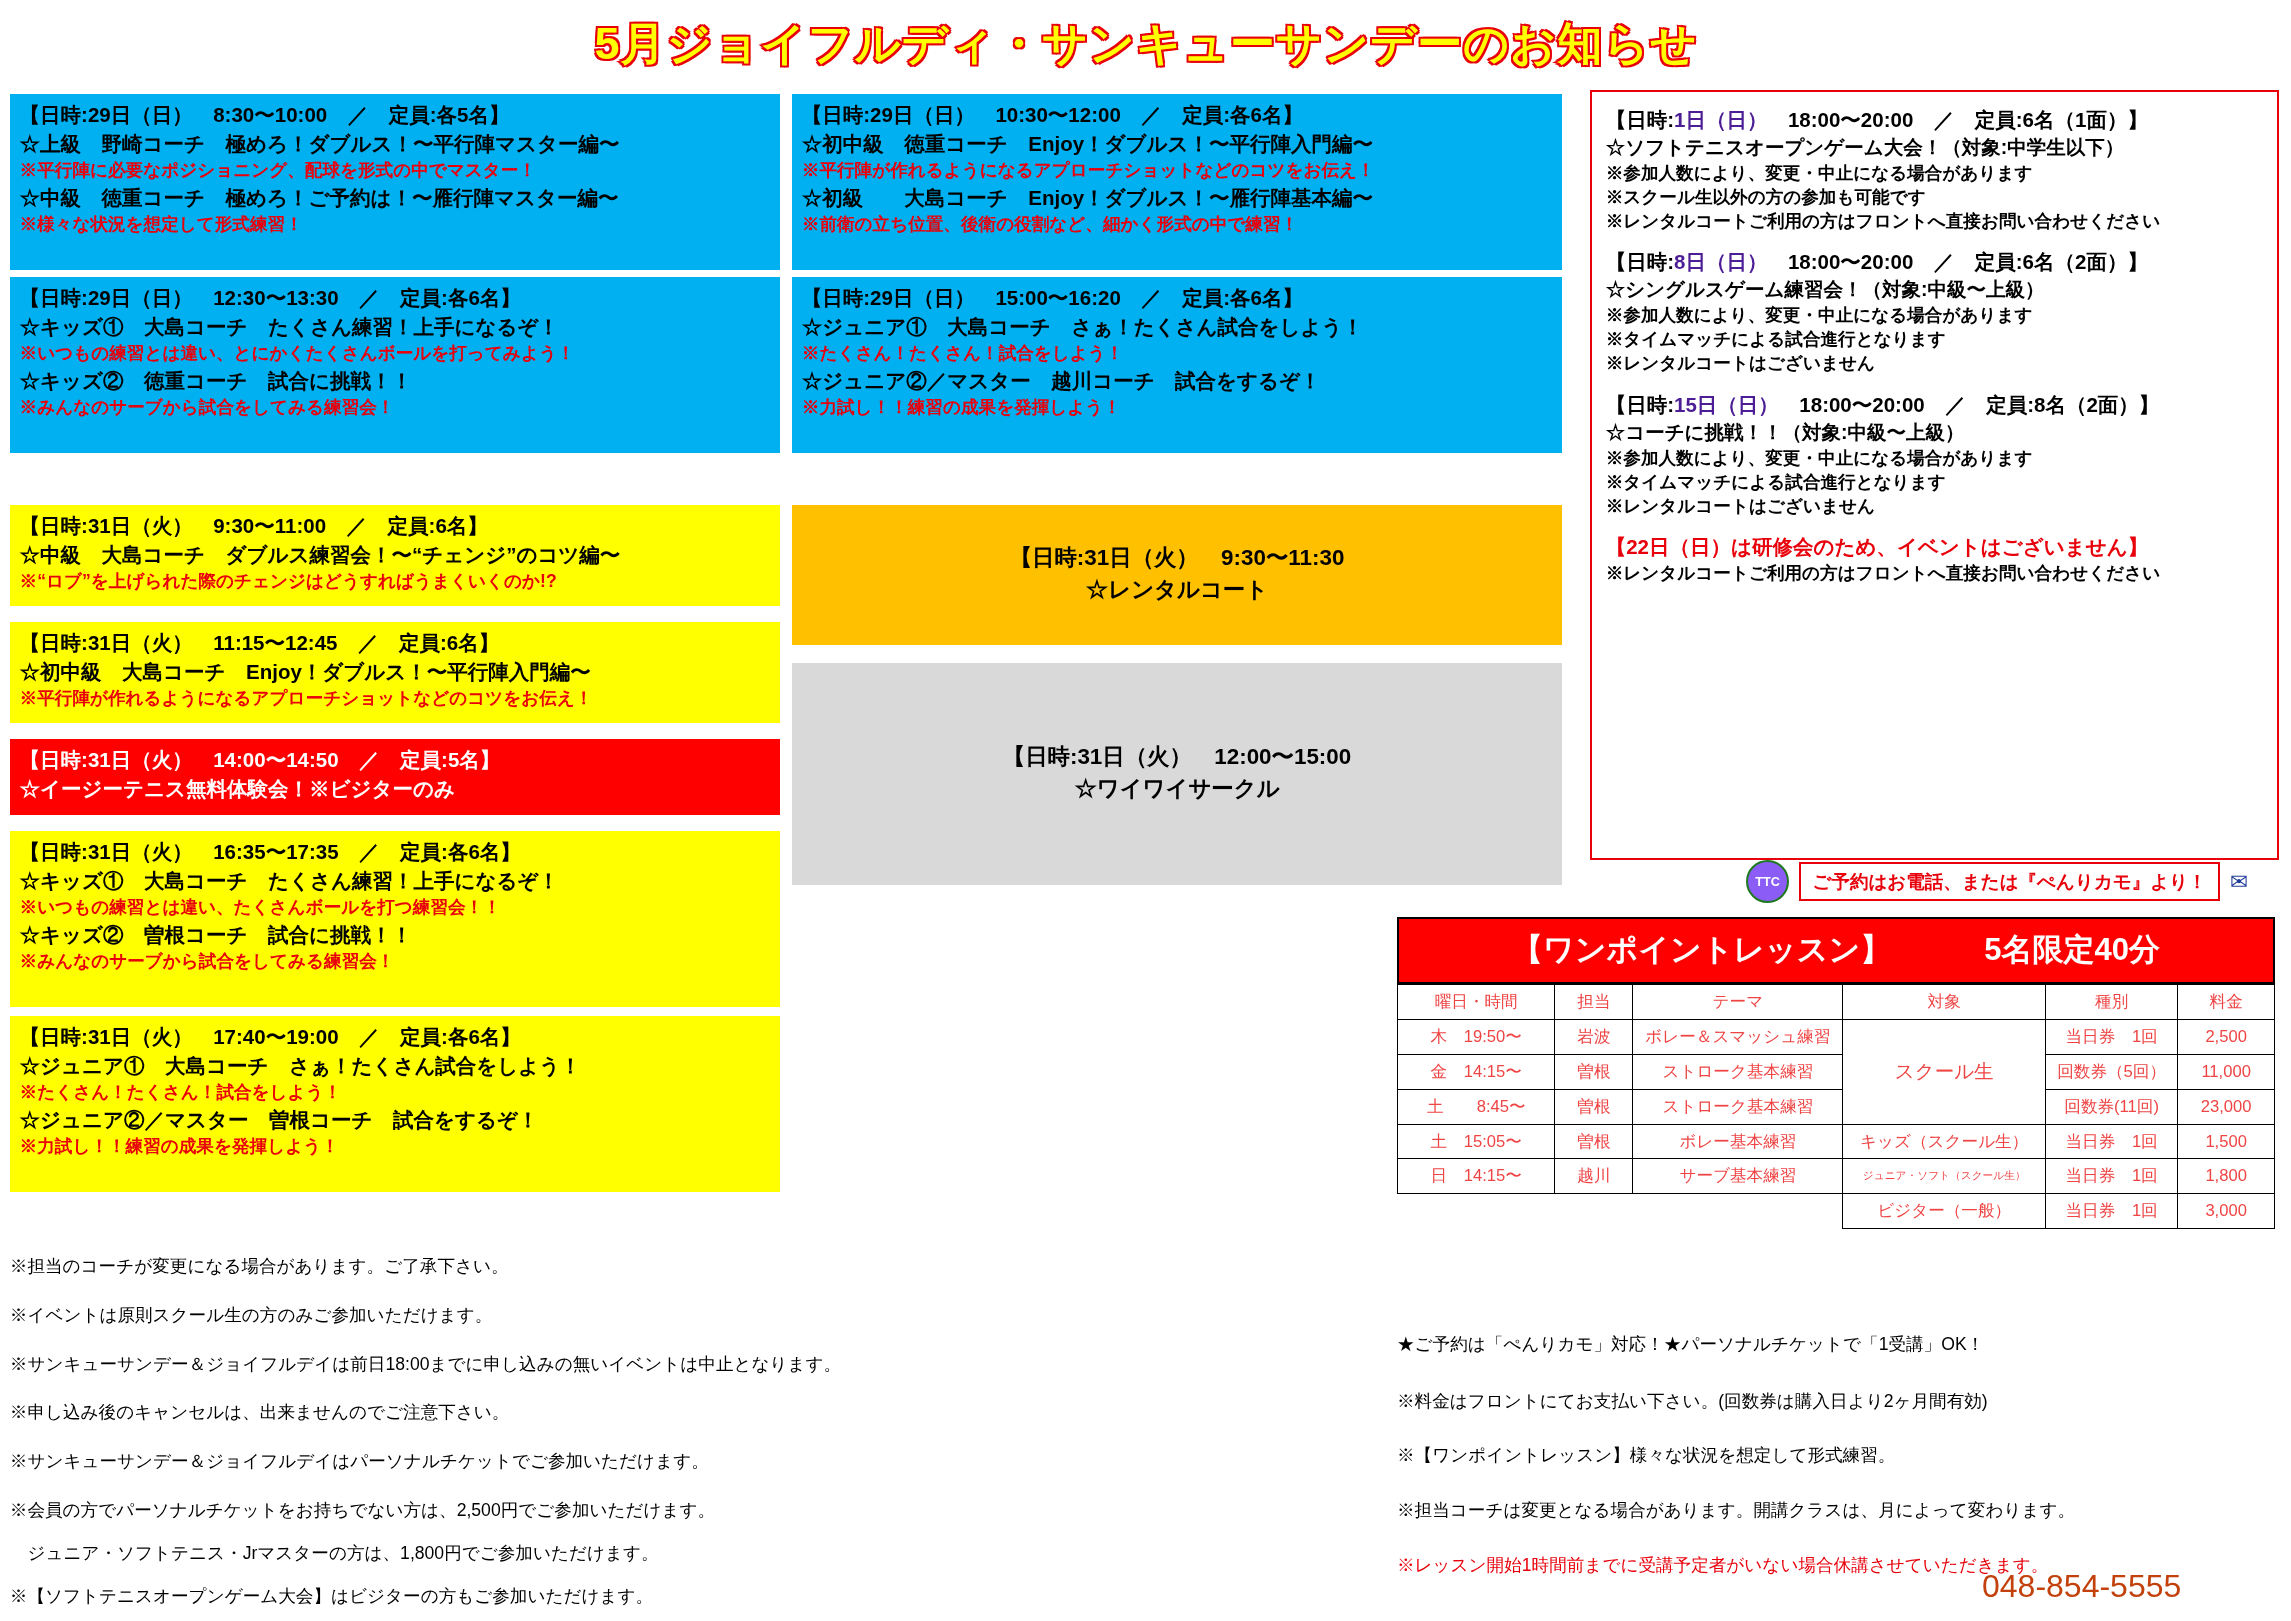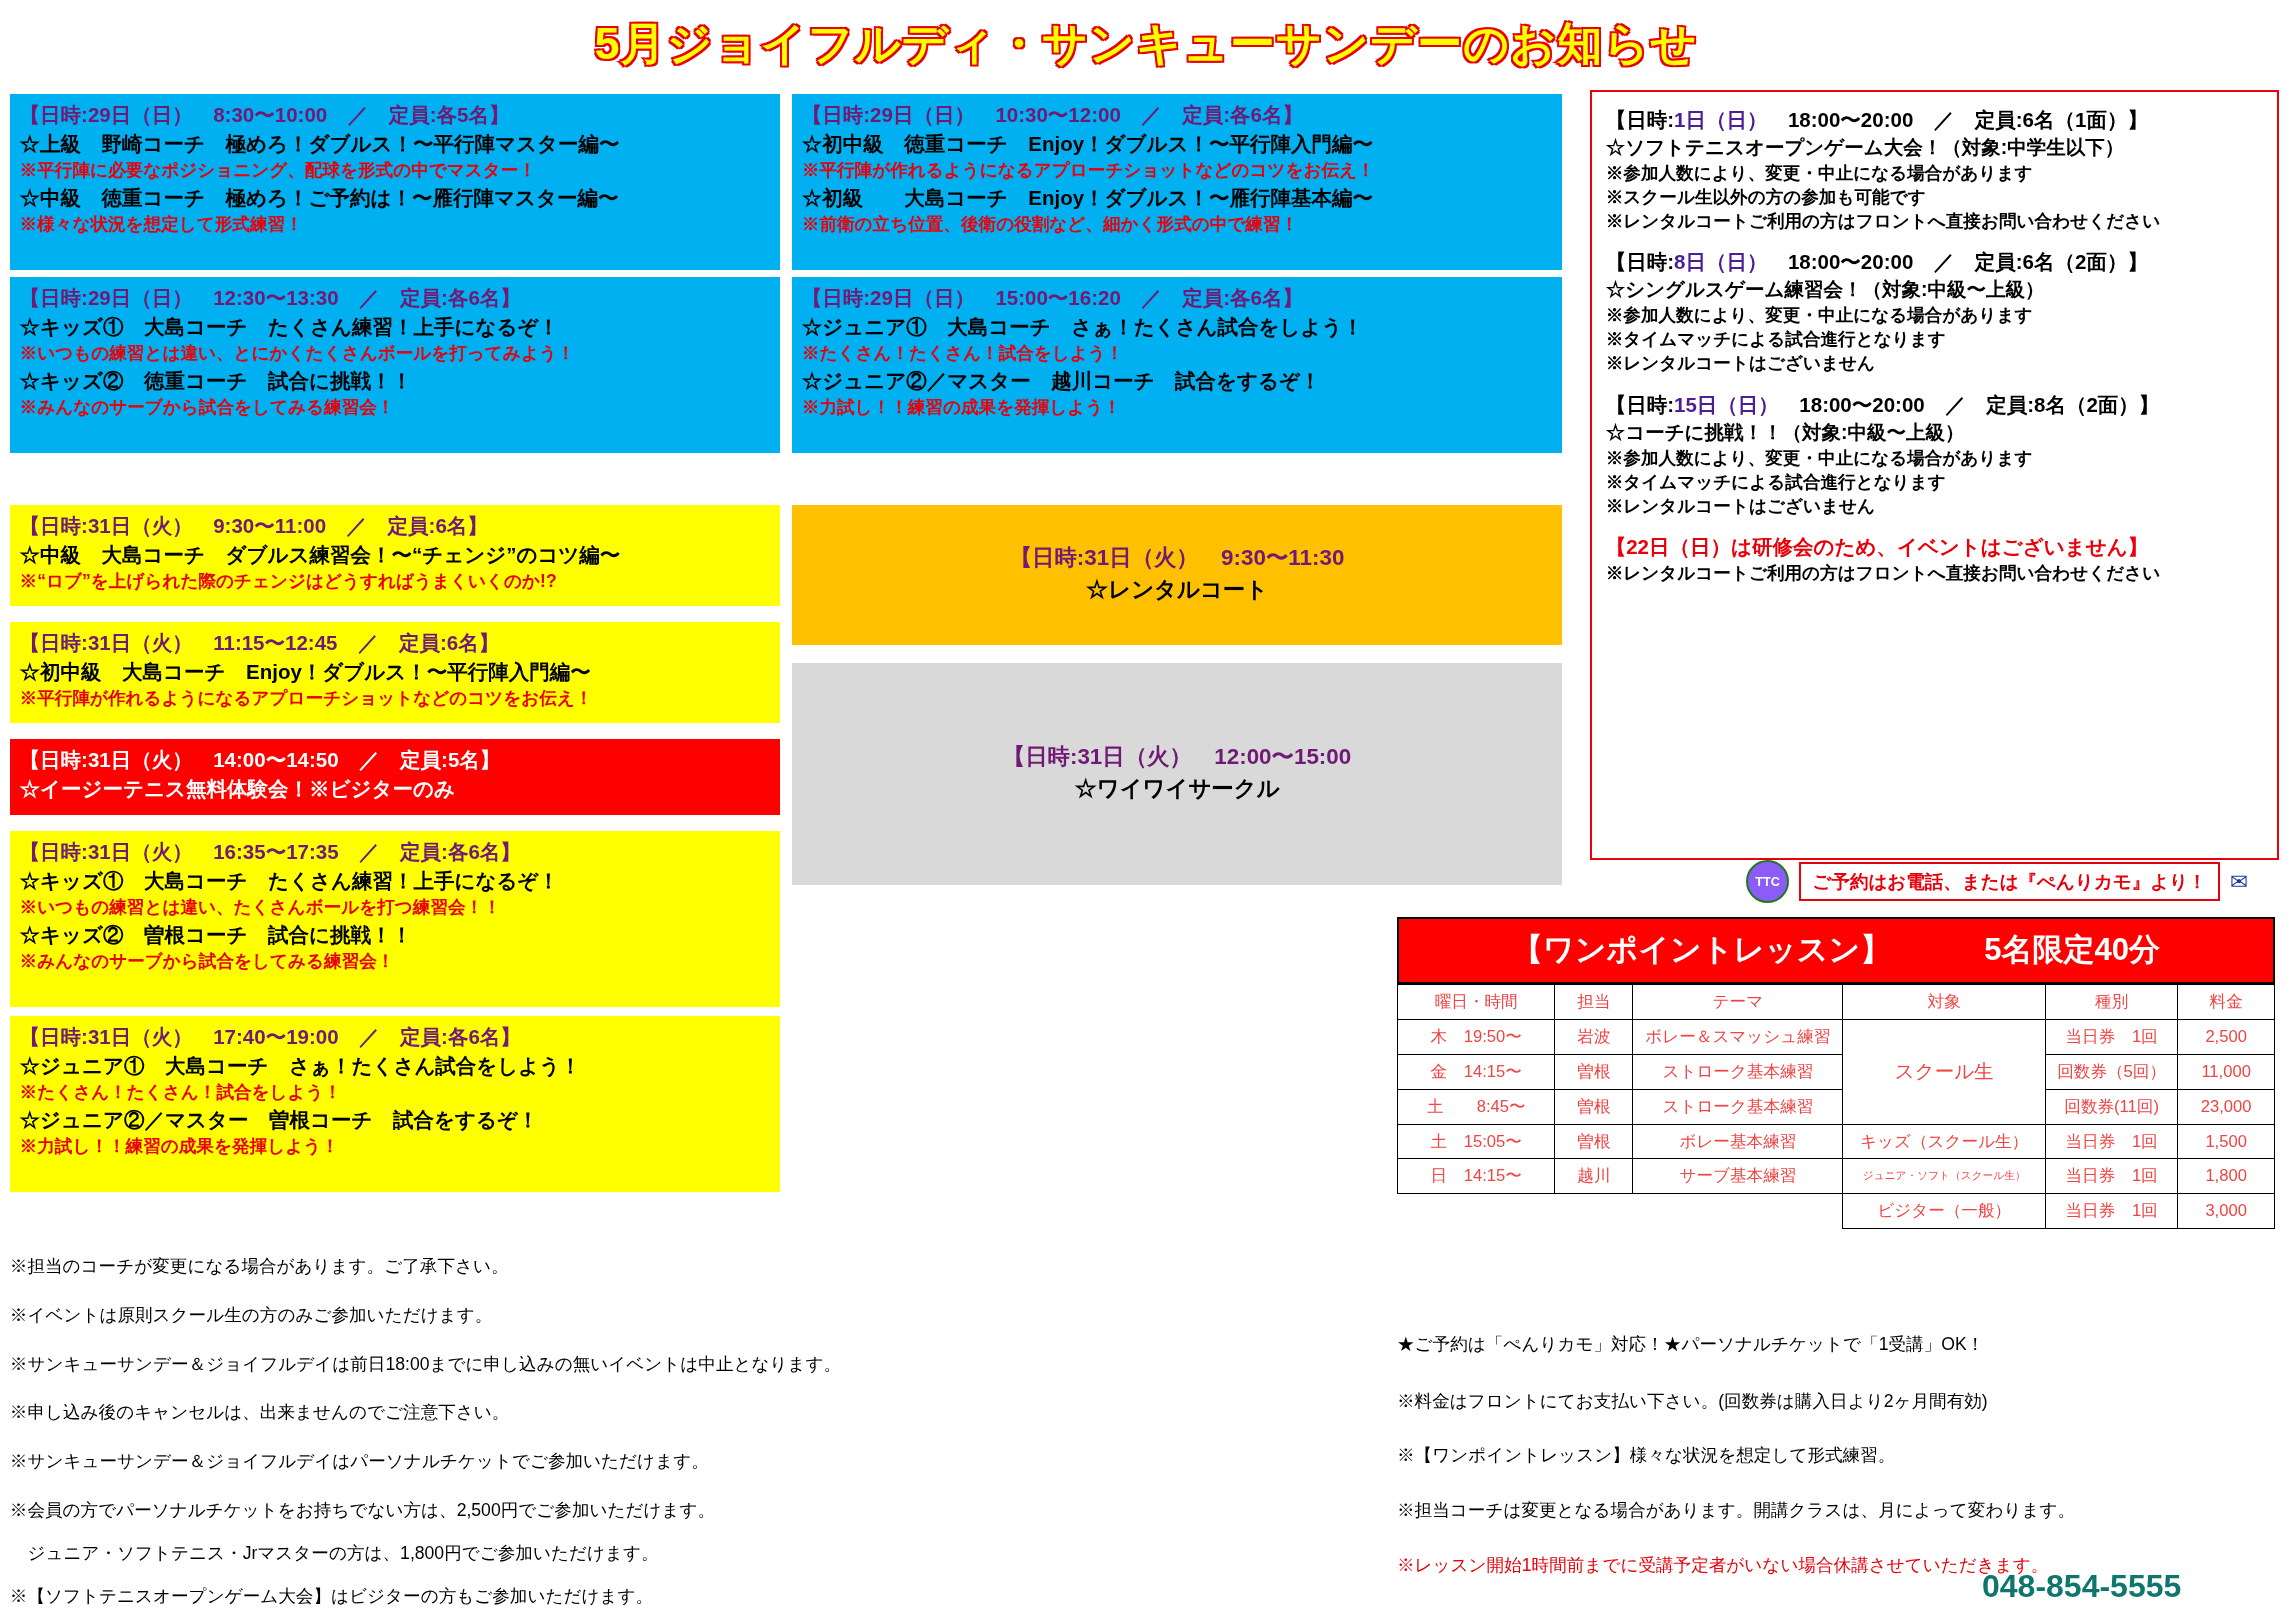--- a/index.html
+++ b/index.html
@@ -41,21 +41,21 @@
   
   .blk {
     position: absolute;
     box-sizing: border-box;
     padding: 5.9px 9.8px 7.8px 9.8px;
     line-height: 1.42;
   }
   .blk .hd {
     font-weight: bold;
     font-size: 20.5px;
-    color: #701a75;
+    color: #000000;
     white-space: nowrap;
   }
   .blk .ln {
     font-weight: bold;
     font-size: 20.5px;
     color: #000;
     white-space: nowrap;
   }
   .blk .note {
     font-weight: bold;
@@ -178,22 +178,22 @@
     font-size: 17.6px;
     color: #000;
     white-space: nowrap;
   }
   .fnote.rd { color: #e8000b; }
   #phone {
     position: absolute;
     left: 1982px;
     top: 1568px;
     font-size: 32px;
-    font-weight: bold;
-    color: #0f766e;
+    font-weight: normal;
+    color: #c2410c;
   }
 </style>
 </head>
 <body>
 
 <div class="page">
 
   <div id="title">5月ジョイフルディ・サンキューサンデーのお知らせ</div>
 
   <div class="blk cyan" id="b1" style="left:9.8px; top:94px; width:770px; height:176px;">

